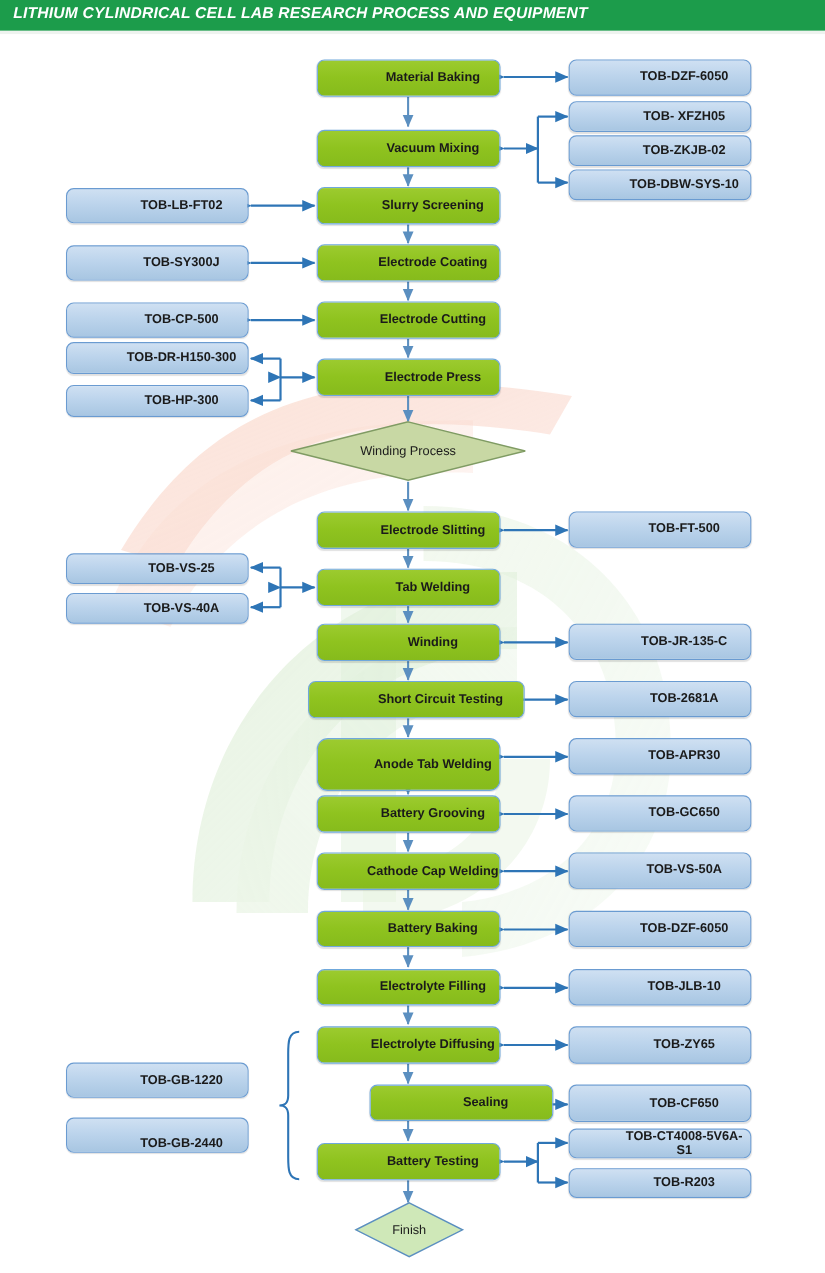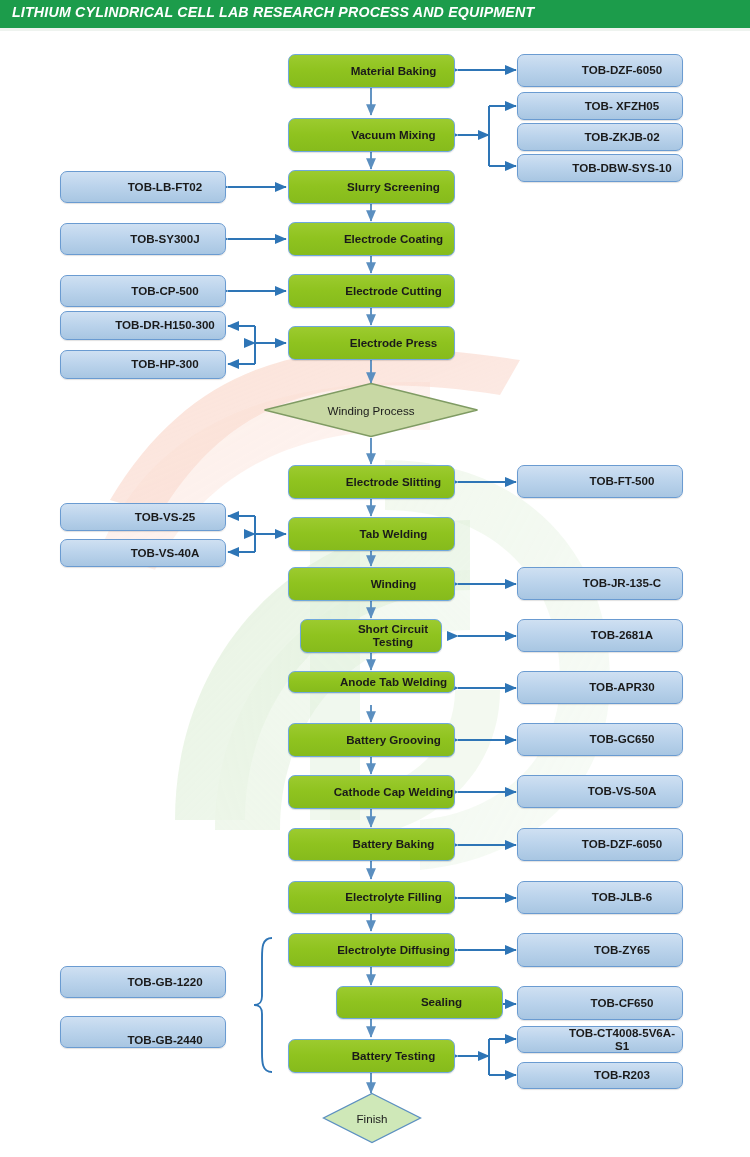--- a/index.html
+++ b/index.html
@@ -193,25 +193,25 @@
   </div>
 
 <div class="node proc" style="left:288px;top:517px;width:167px;height:34px;">
   <span>Tab Welding</span>
   </div>
 
 <div class="node proc" style="left:288px;top:567px;width:167px;height:34px;">
   <span>Winding</span>
   </div>
 
-<div class="node proc" style="left:300px;top:619px;width:142px;height:34px;">
+<div class="node proc" style="left:280px;top:619px;width:197px;height:34px;">
   <span>Short Circuit Testing</span>
   </div>
 
-<div class="node proc" style="left:288px;top:671px;width:167px;height:22px;">
+<div class="node proc" style="left:288px;top:671px;width:167px;height:48px;border-radius:10px;">
   <span>Anode Tab Welding</span>
   </div>
 
 <div class="node proc" style="left:288px;top:723px;width:167px;height:34px;">
   <span>Battery Grooving</span>
   </div>
 
 <div class="node proc" style="left:288px;top:775px;width:167px;height:34px;">
   <span>Cathode Cap Welding</span>
   </div>
@@ -274,21 +274,21 @@
 
 <div class="node equip" style="left:517px;top:775px;width:166px;height:33px;">
   <span>TOB-VS-50A</span>
   </div>
 
 <div class="node equip" style="left:517px;top:828px;width:166px;height:33px;">
   <span>TOB-DZF-6050</span>
   </div>
 
 <div class="node equip" style="left:517px;top:881px;width:166px;height:33px;">
-  <span>TOB-JLB-6</span>
+  <span>TOB-JLB-10</span>
   </div>
 
 <div class="node equip" style="left:517px;top:933px;width:166px;height:34px;">
   <span>TOB-ZY65</span>
   </div>
 
 <div class="node equip" style="left:517px;top:986px;width:166px;height:34px;">
   <span>TOB-CF650</span>
   </div>
 

